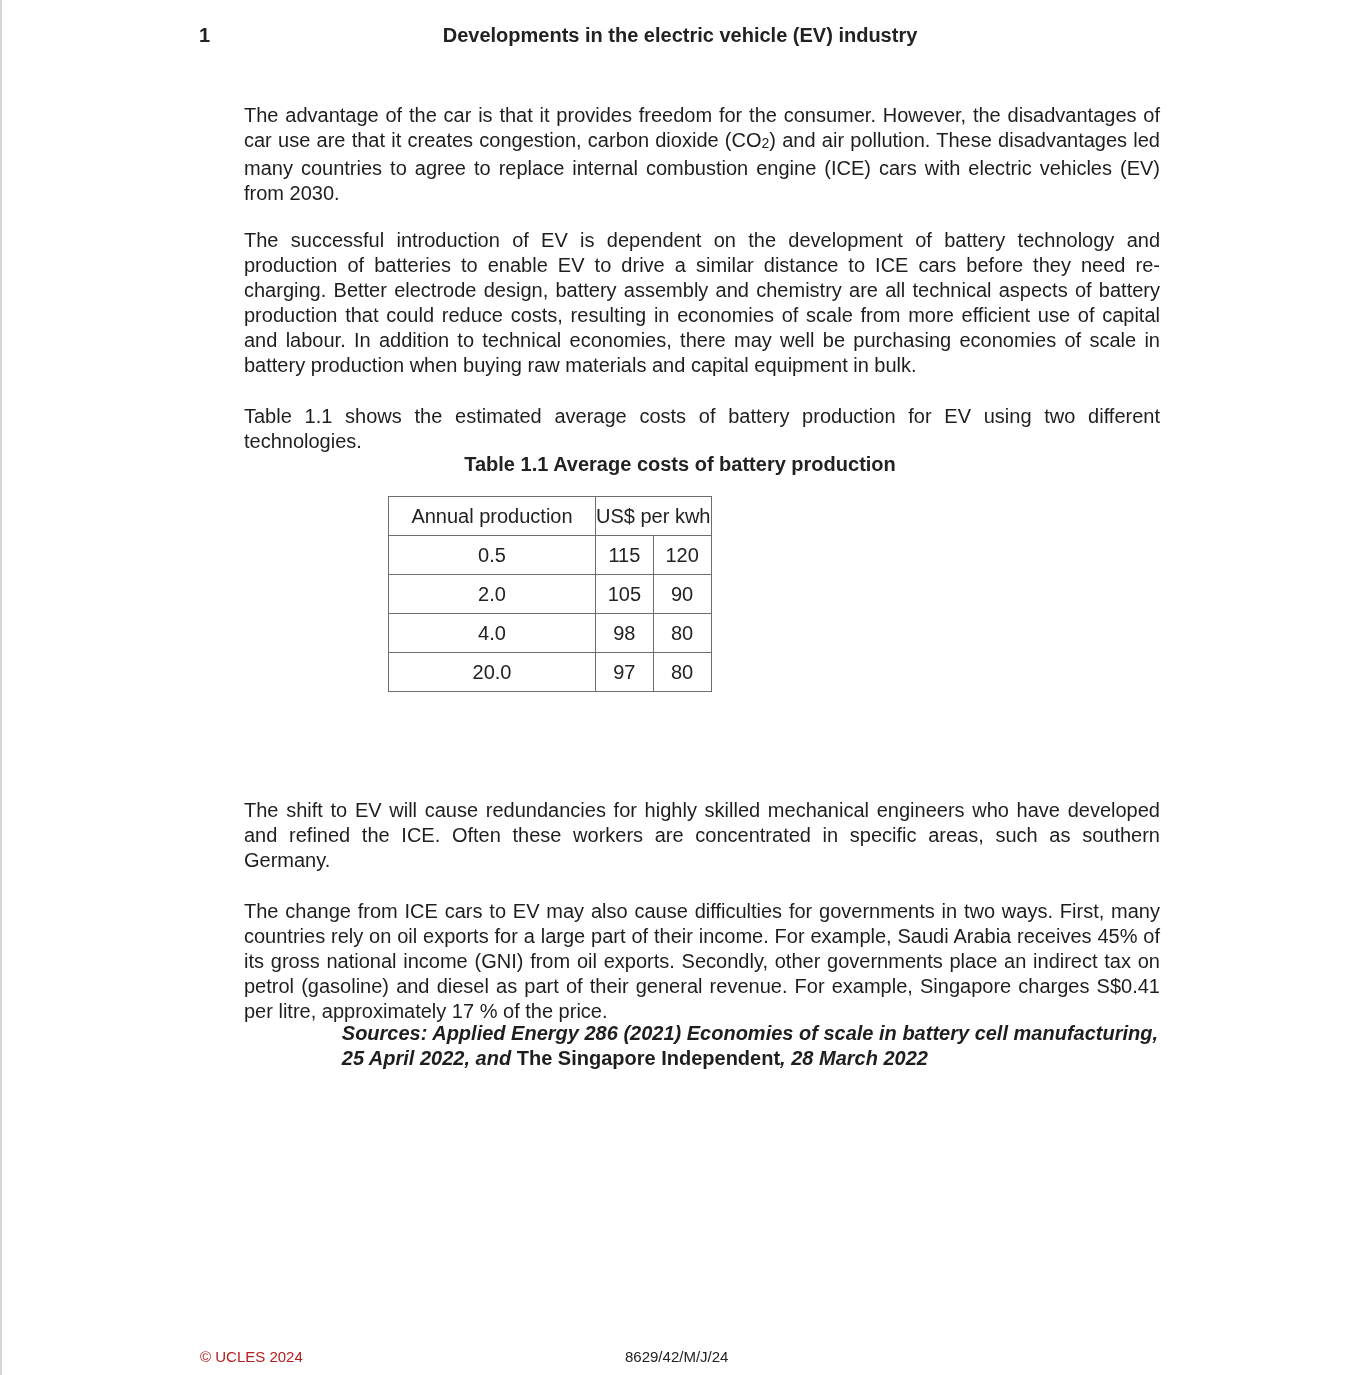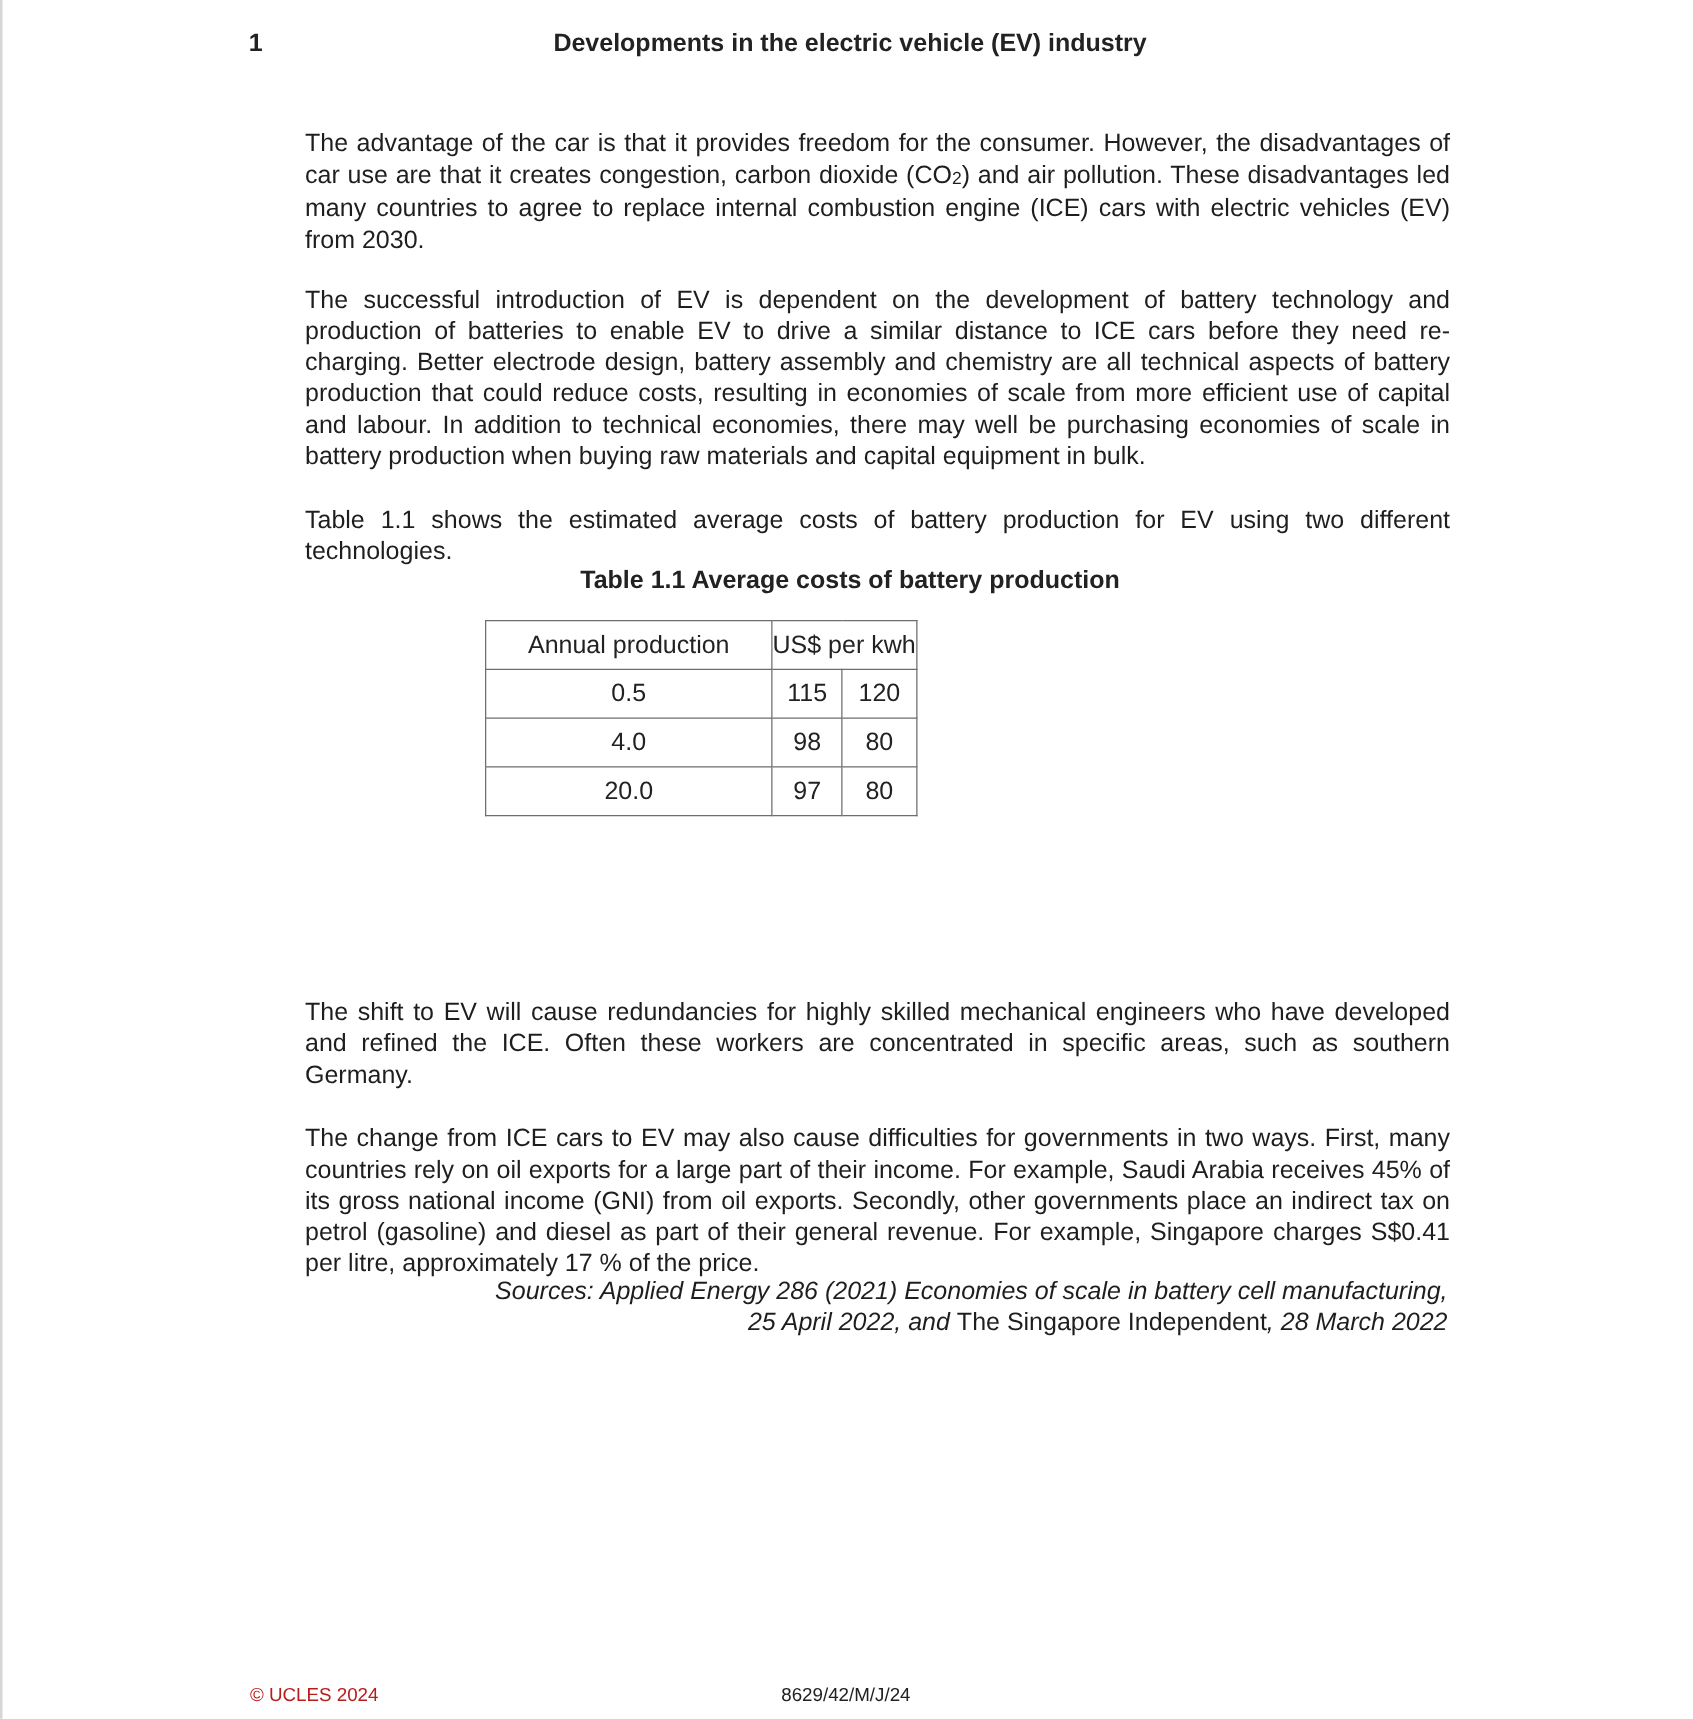--- a/index.html
+++ b/index.html
@@ -77,33 +77,33 @@
     color: #222;
   }
   table.cost-table td {
     border: 1px solid #6e6e6e;
     height: 39px;
     padding: 0;
     text-align: center;
     vertical-align: middle;
     box-sizing: border-box;
   }
-  .col1 { width: 229px; }
+  .col1 { width: 207px; }
   .col2 { width: 187px; }
   .col3 { width: 190px; }
 
   .sources {
     position: absolute;
     right: 196px;
     top: 1021px;
     font-size: 20px;
     line-height: 25px;
-    text-align: right;
     font-style: italic;
     color: #1e1e1e;
+    font-weight: bold;
   }
   .sources .upright {
     font-style: normal;
   }
   .footer-left {
     position: absolute;
     left: 198px;
     top: 1348px;
     font-size: 15px;
     color: #b91c1c;
@@ -142,20 +142,25 @@
       <tr>
     <td class="col1">Annual production</td>
     <td colspan="2">US$ per kwh</td>
   </tr>
   <tr>
     <td>0.5</td>
     <td>115</td>
     <td>120</td>
   </tr>
   <tr>
+    <td>2.0</td>
+    <td>105</td>
+    <td>90</td>
+  </tr>
+  <tr>
     <td>4.0</td>
     <td>98</td>
     <td>80</td>
   </tr>
   <tr>
     <td>20.0</td>
     <td>97</td>
     <td>80</td>
   </tr>
 </tbody>

